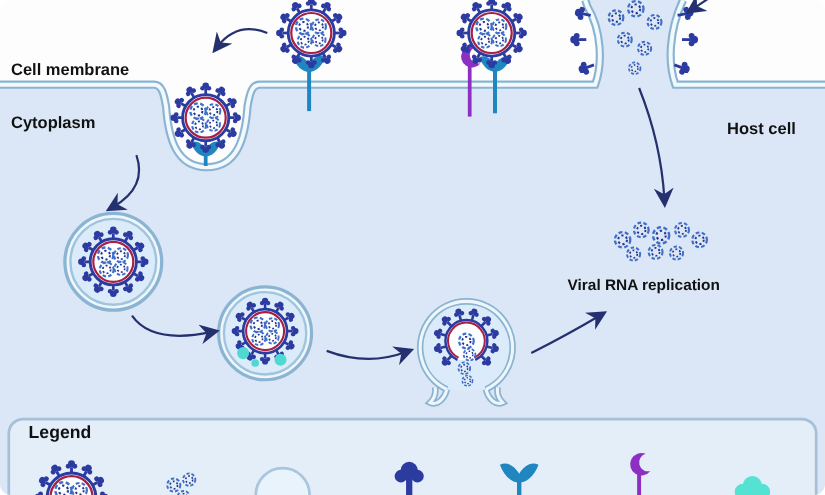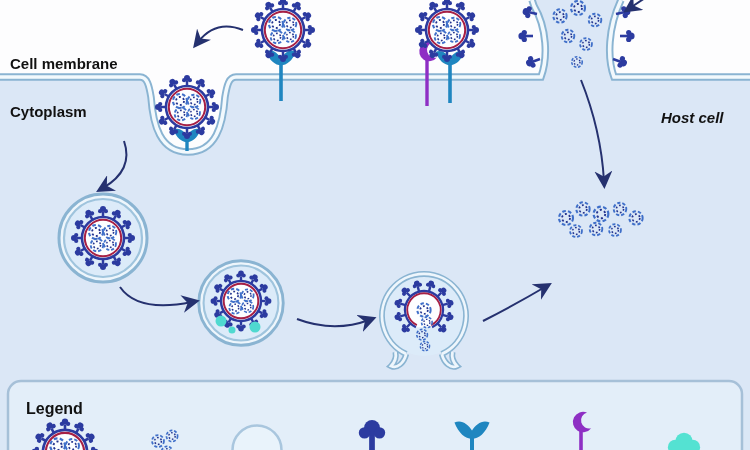--- a/index.html
+++ b/index.html
@@ -1,17 +1,17 @@
 <!DOCTYPE html>
 <html><head>
 <meta charset="utf-8">
 <style>
   html,body{margin:0;padding:0;background:#fff;}
   .stage{position:relative;width:750px;height:450px;overflow:hidden;background:#fdfdfe;
-         font-family:"Liberation Sans",sans-serif;}
+         font-family:"Liberation Sans",sans-serif;border-radius:10px;}
   .stage svg{position:absolute;left:0;top:0;}
   .lbl{position:absolute;color:#111;font-weight:bold;font-size:15px;white-space:nowrap;}
   .lbl.small{font-size:14px;}
   .lbl.legend-title{font-size:16px;}
 </style>
 </head>
 <body>
 
 <div class="stage">
 
@@ -227,16 +227,17 @@
     <g>
       <line x1="581" y1="431" x2="581" y2="455" stroke="#8e2fc4" stroke-width="3.6"></line>
       <use href="#headpurple" transform="translate(581,433) scale(1.2)"></use>
     </g>
     <use href="#cyanblob" transform="translate(684,446) scale(1.15)"></use>
   </g>
 </svg>
 
 <div class="lbl" style="left:10px;top:55px;">Cell membrane</div>
 <div class="lbl" style="left:10px;top:103px;">Cytoplasm</div>
-<div class="lbl" style="left:661px;top:109px;font-style:italic;">Host cell</div>
-<div class="lbl legend-title" style="left:26px;top:400px;">Legend</div>
+<div class="lbl" style="left:661px;top:109px;">Host cell</div>
+<div class="lbl small" style="left:516px;top:251px;">Viral RNA replication</div>
+<div class="lbl legend-title" style="left:26px;top:385px;">Legend</div>
 
 </div>
 
 </body></html>

